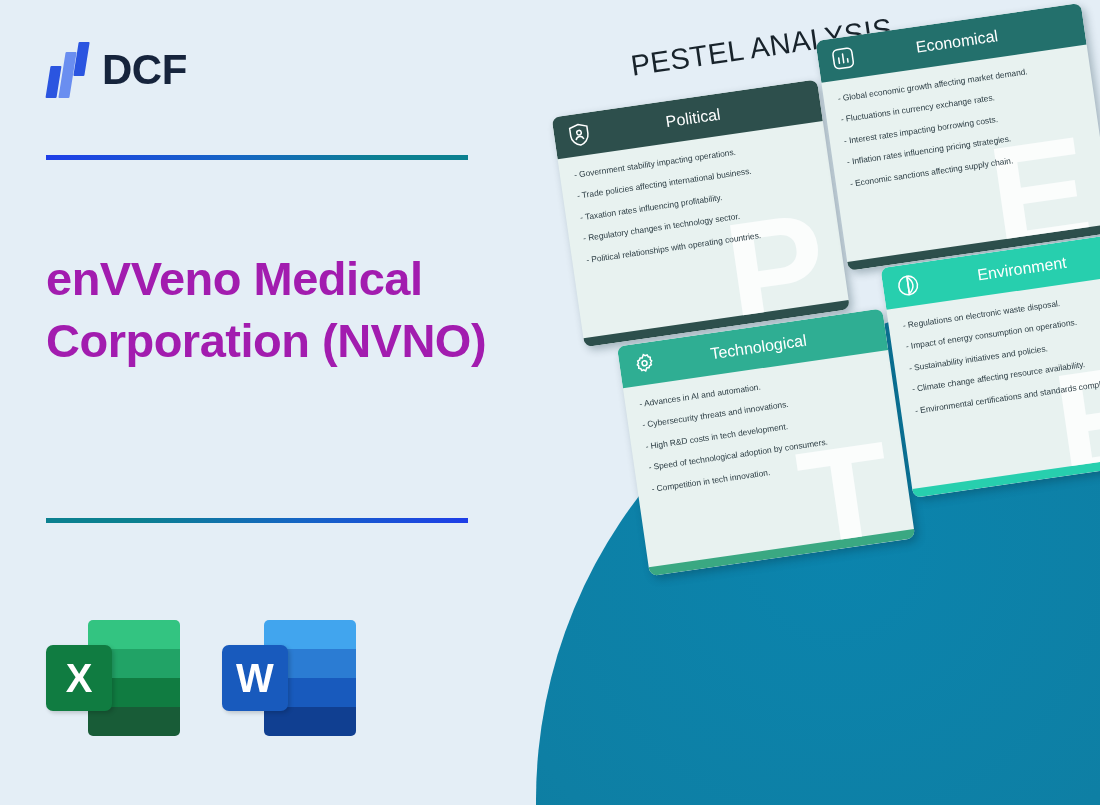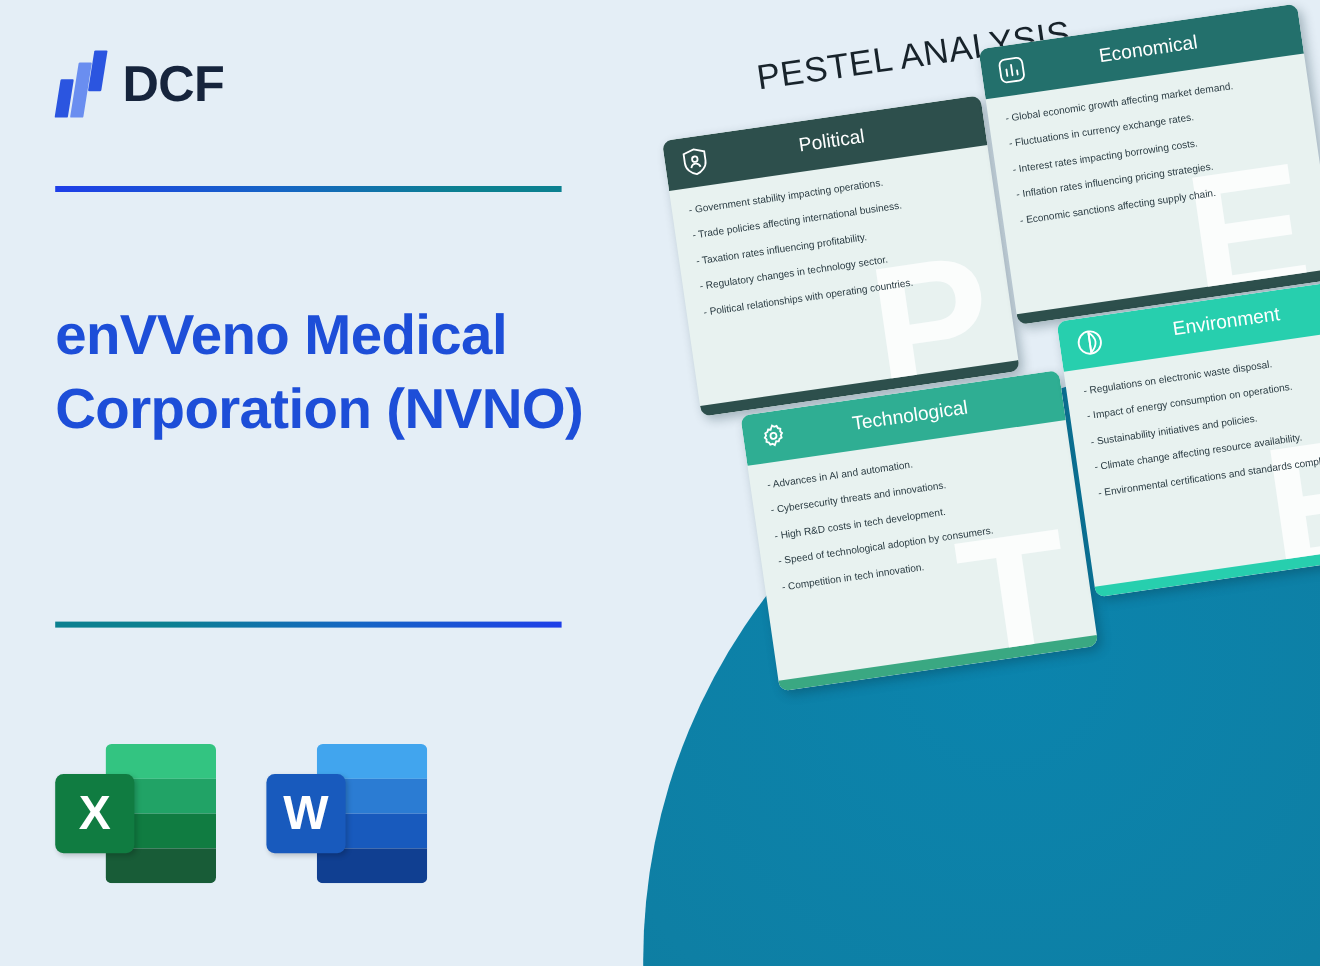--- a/index.html
+++ b/index.html
@@ -79,21 +79,21 @@
 
   
   #page-title {
     position: absolute;
     left: 46px;
     top: 248px;
     width: 470px;
     font-size: 47px;
     font-weight: bold;
     line-height: 1.31;
-    color: #1d4ed8;
+    color: #a21caf;
     letter-spacing: -0.5px;
   }
 
   
   #office-icons {
     position: absolute;
     left: 46px;
     top: 620px;
     display: flex;
     gap: 42px;

